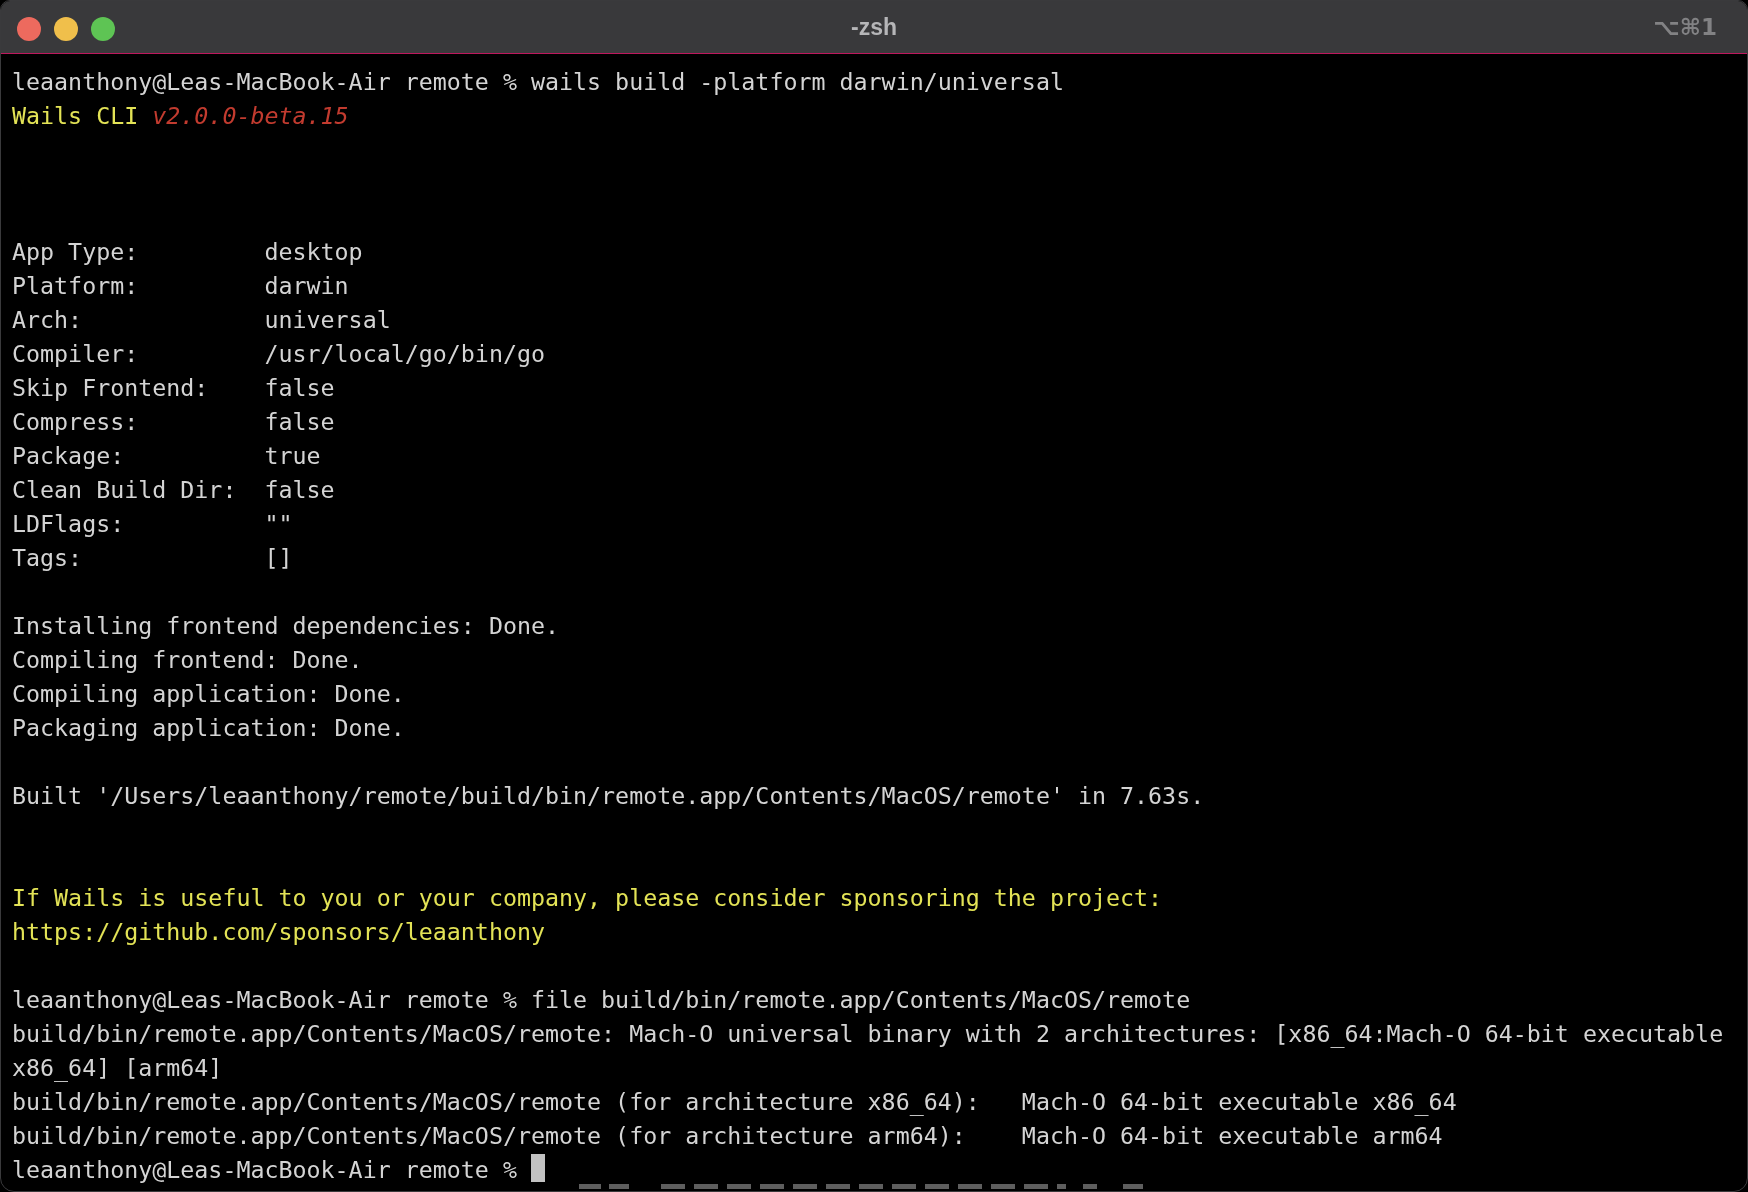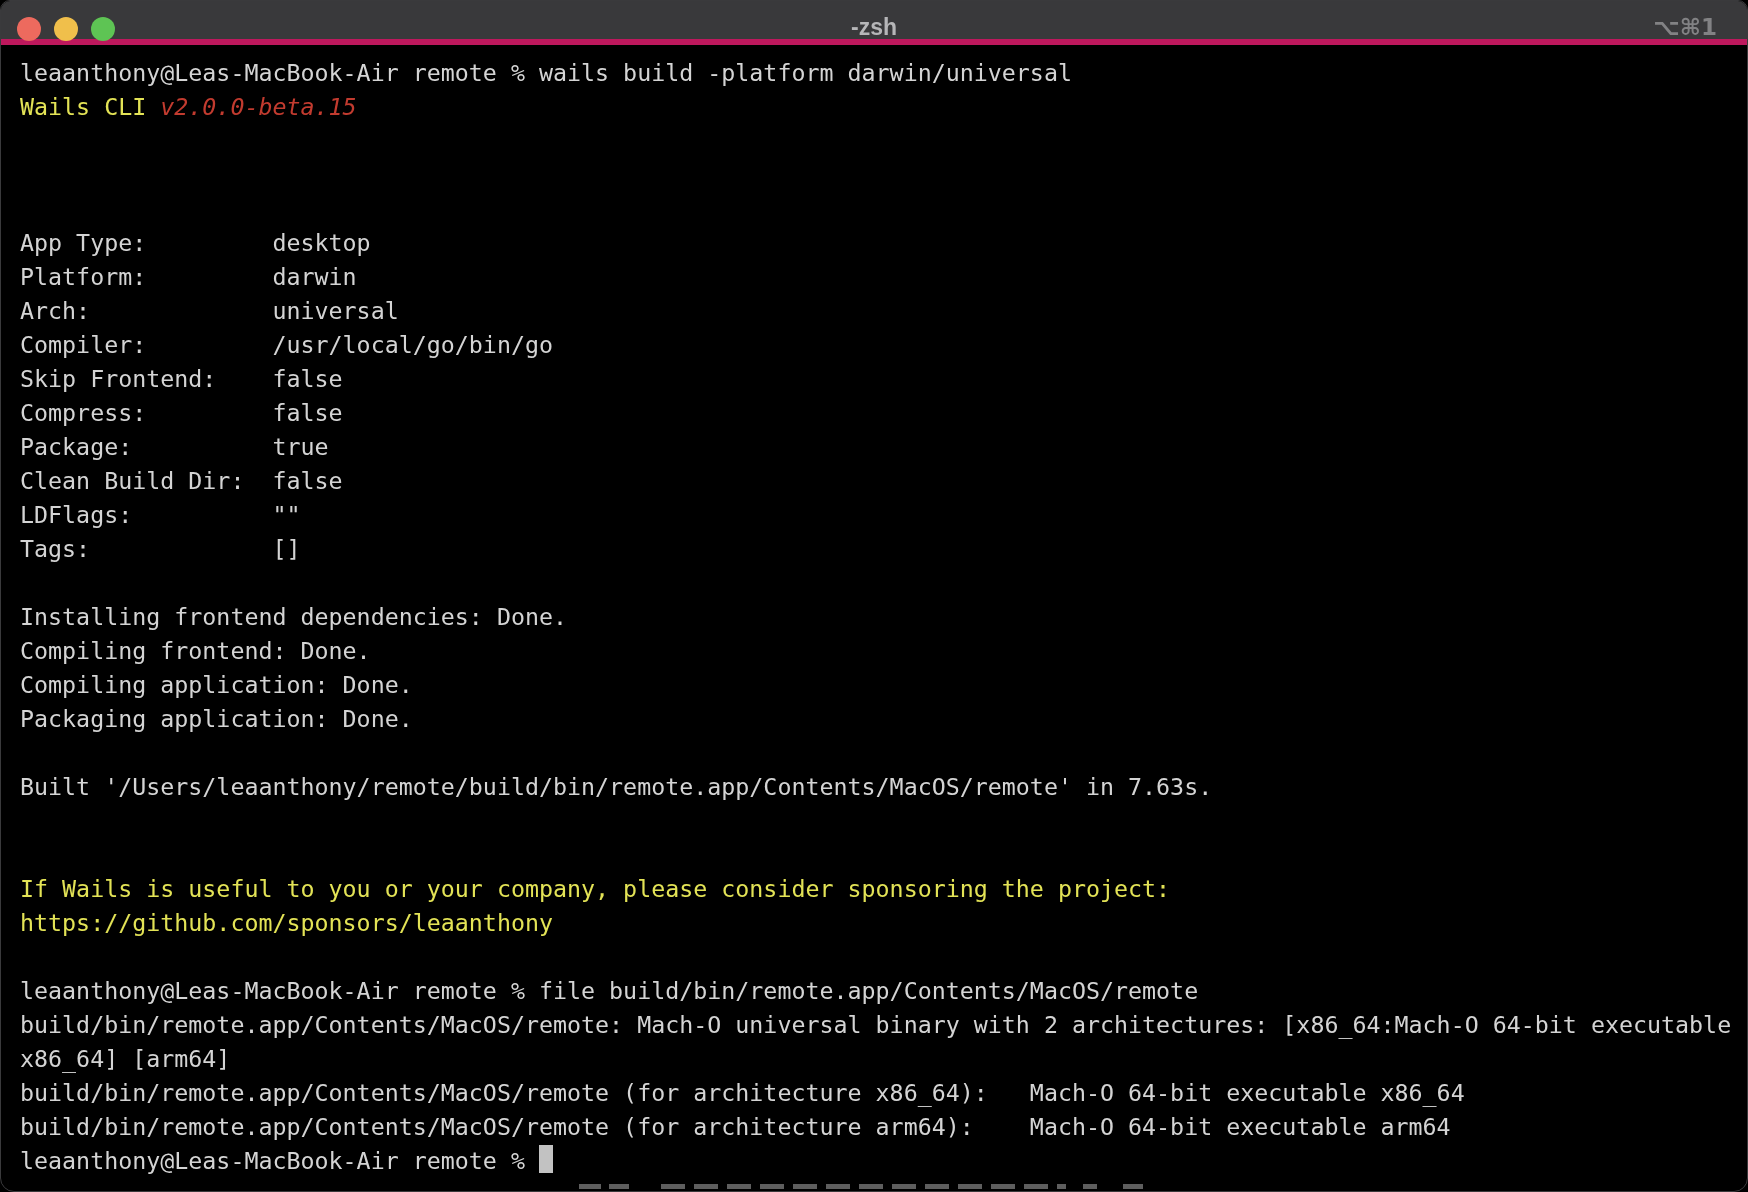--- a/index.html
+++ b/index.html
@@ -16,23 +16,23 @@
     width: 1748px;
     height: 1192px;
     background: #000;
     border-radius: 10px 10px 14px 14px;
     overflow: hidden;
     box-sizing: border-box;
     border: 1px solid #3a3a3c;
   }
   .titlebar {
     position: relative;
-    height: 44px;
+    height: 53px;
     background: var(--titlebar-bg, #39393b);
-    border-bottom: 6px solid #be185d;
+    border-bottom: 1px solid #be185d;
     box-sizing: border-box;
   }
   .traffic-lights {
     position: absolute;
     left: 16px;
     top: 16px;
     display: flex;
     gap: 13px;
   }
   .tl-btn {
@@ -72,21 +72,20 @@
     position: relative;
     height: calc(1192px - 53px);
     box-sizing: border-box;
     padding: 11px 4px 0 11px;
     font-family: "DejaVu Sans Mono", monospace;
     font-size: 23.3px;
     line-height: 34px;
     color: var(--fg-default, #d4d4d4);
     white-space: pre;
     overflow: hidden;
-    margin-left: 8px;
   }
   .tline {
     height: 34px;
     white-space: pre;
   }
   .c-default { color: var(--fg-default, #d4d4d4); }
   .c-yellow  { color: var(--fg-yellow, #e3e356); text-align: right; }
   .c-red     { color: var(--fg-red, #c23b2f); font-style: italic; }
   .cursor {
     display: inline-block;

